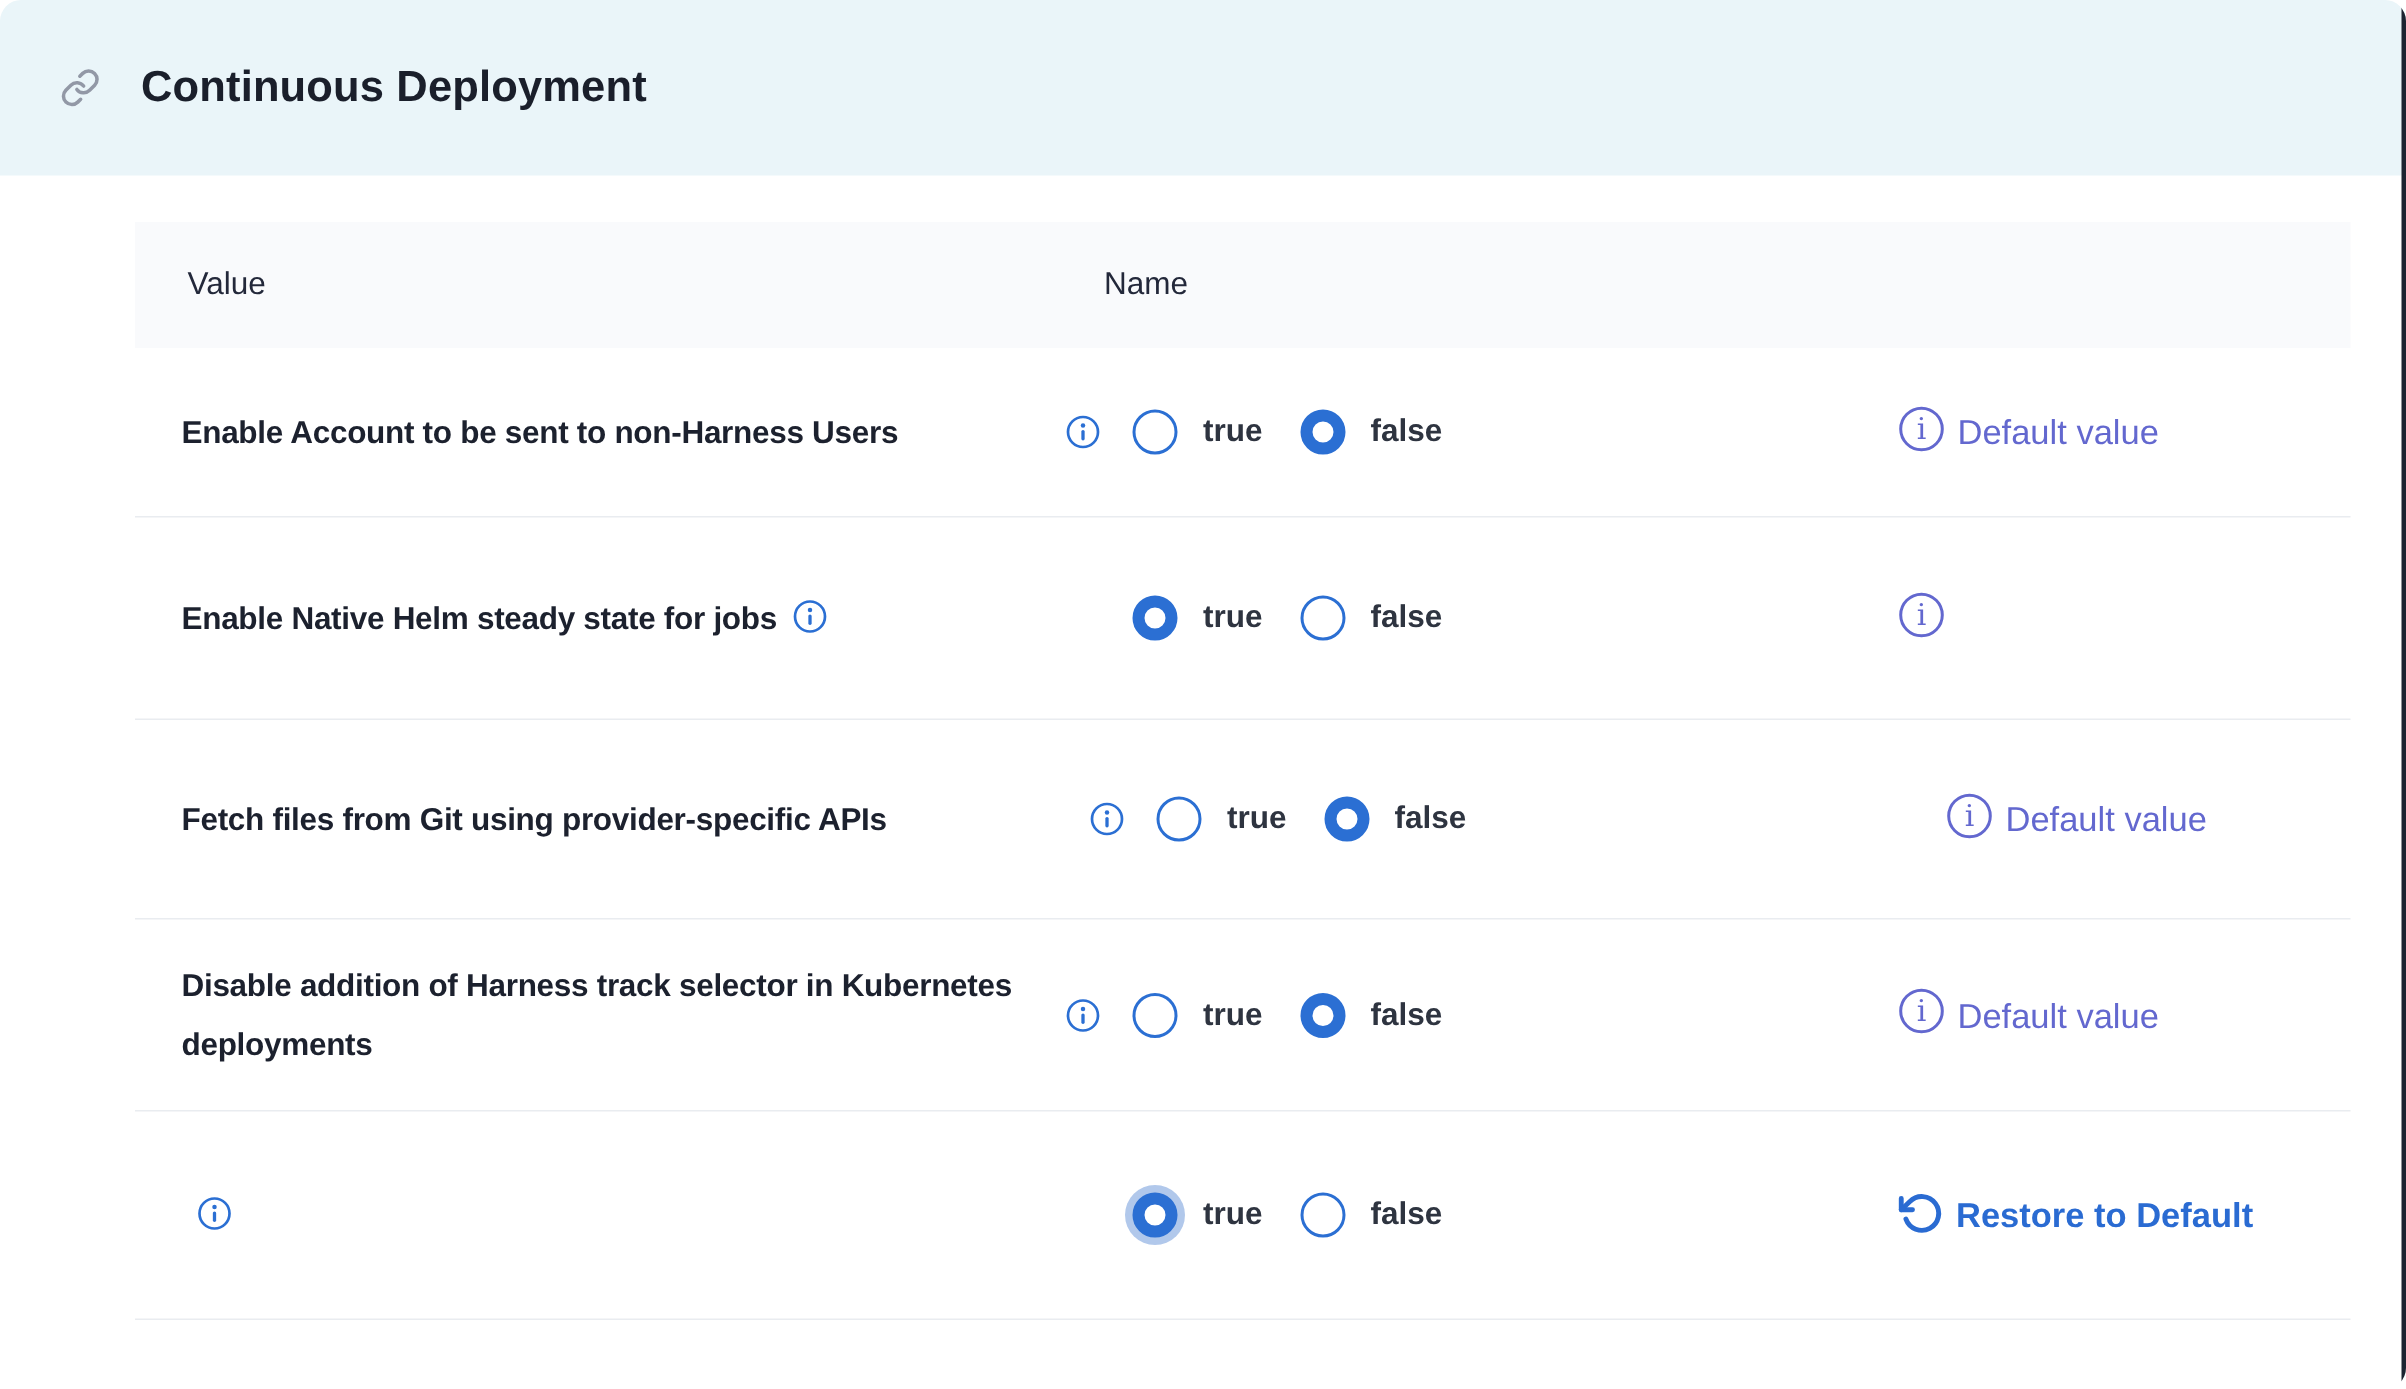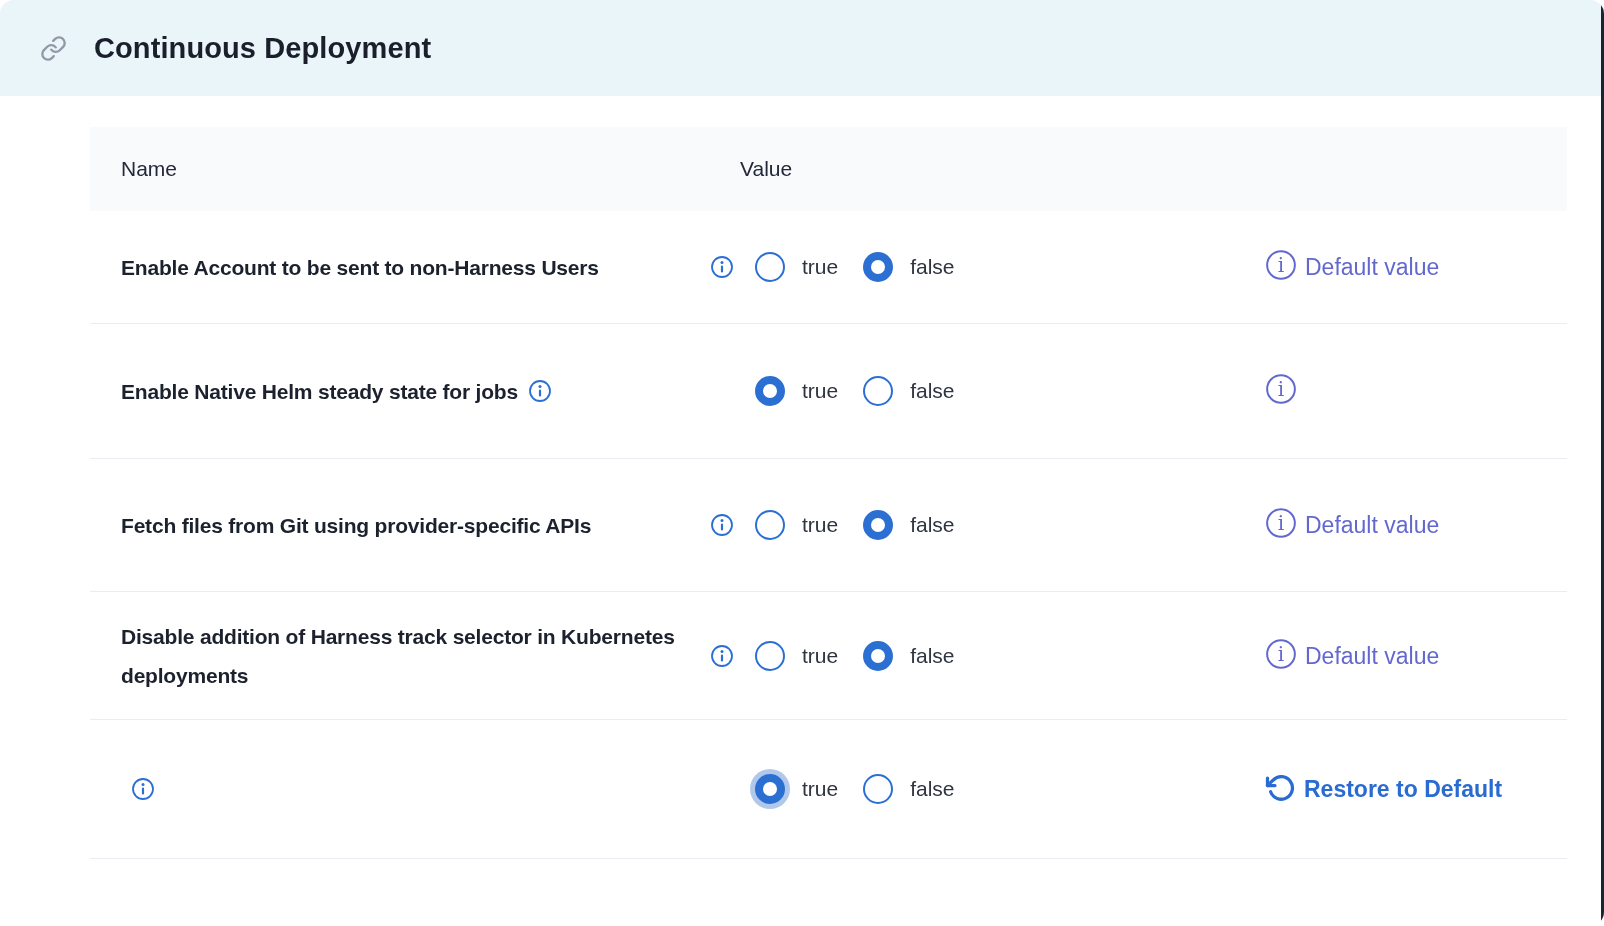--- a/index.html
+++ b/index.html
@@ -10,21 +10,21 @@
     position: relative;
     width: 1604px;
     height: 926px;
     background: #ffffff;
     border-radius: 14px;
     overflow: hidden;
   }
 
   
   .section-header {
-    height: 96px;
+    height: 117px;
     background: #eaf5f9;
     display: flex;
     align-items: center;
     padding-left: 40px;
   }
   .section-header .link-icon {
     width: 27px;
     height: 27px;
     color: #9298a6;
     flex: 0 0 auto;
@@ -54,21 +54,21 @@
     font-size: 21px;
     font-weight: 400;
     color: #23283a;
   }
   .th-name { padding-left: 31px; }
   .th-value { padding-left: 35px; }
 
   .row { border-bottom: 1px solid #e9ecf0; }
   .row-1 { min-height: 113px; }
   .row-2 { min-height: 135px; }
-  .row-3 { min-height: 133px; }
+  .row-3 { min-height: 133px; gap: 16px; }
   .row-4 { min-height: 128px; }
   .row-5 { min-height: 139px; }
 
   
   .name-cell {
     padding: 18px 22px 18px 31px;
     font-size: 21px;
     font-weight: 600;
     color: #1c212e;
     line-height: 39px;
@@ -78,20 +78,21 @@
     display: inline-block;
     vertical-align: -4px;
     margin-left: 10px;
   }
 
   
   .value-cell {
     display: flex;
     align-items: center;
     padding-left: 50px;
+    font-weight: bold;
   }
   .value-cell.has-value-icon { padding-left: 5px; }
   .value-cell .lead-info { margin-right: 21px; display: inline-flex; }
 
   .info-icon-svg {
     width: 24px;
     height: 24px;
     color: #2b6fd3;
     display: block;
   }
@@ -206,22 +207,22 @@
       <svg class="link-icon" viewBox="0 0 24 24">
           <use href="#ico-link"></use>
         </svg>
     </span>
     <h1>Continuous Deployment</h1>
   </div>
 
   <div class="settings-table">
 
     <div class="t-row thead">
+      <div class="th th-value">Value</div>
       <div class="th th-name">Name</div>
-      <div class="th th-value">Value</div>
       <div class="th"></div>
     </div>
 
     <div class="t-row row row-1">
       <div class="name-cell">Enable Account to be sent to non-Harness Users</div>
       <div class="value-cell has-value-icon">
         <span class="lead-info">
           <svg class="info-icon-svg" viewBox="0 0 24 24">
               <use href="#ico-info"></use>
             </svg>

